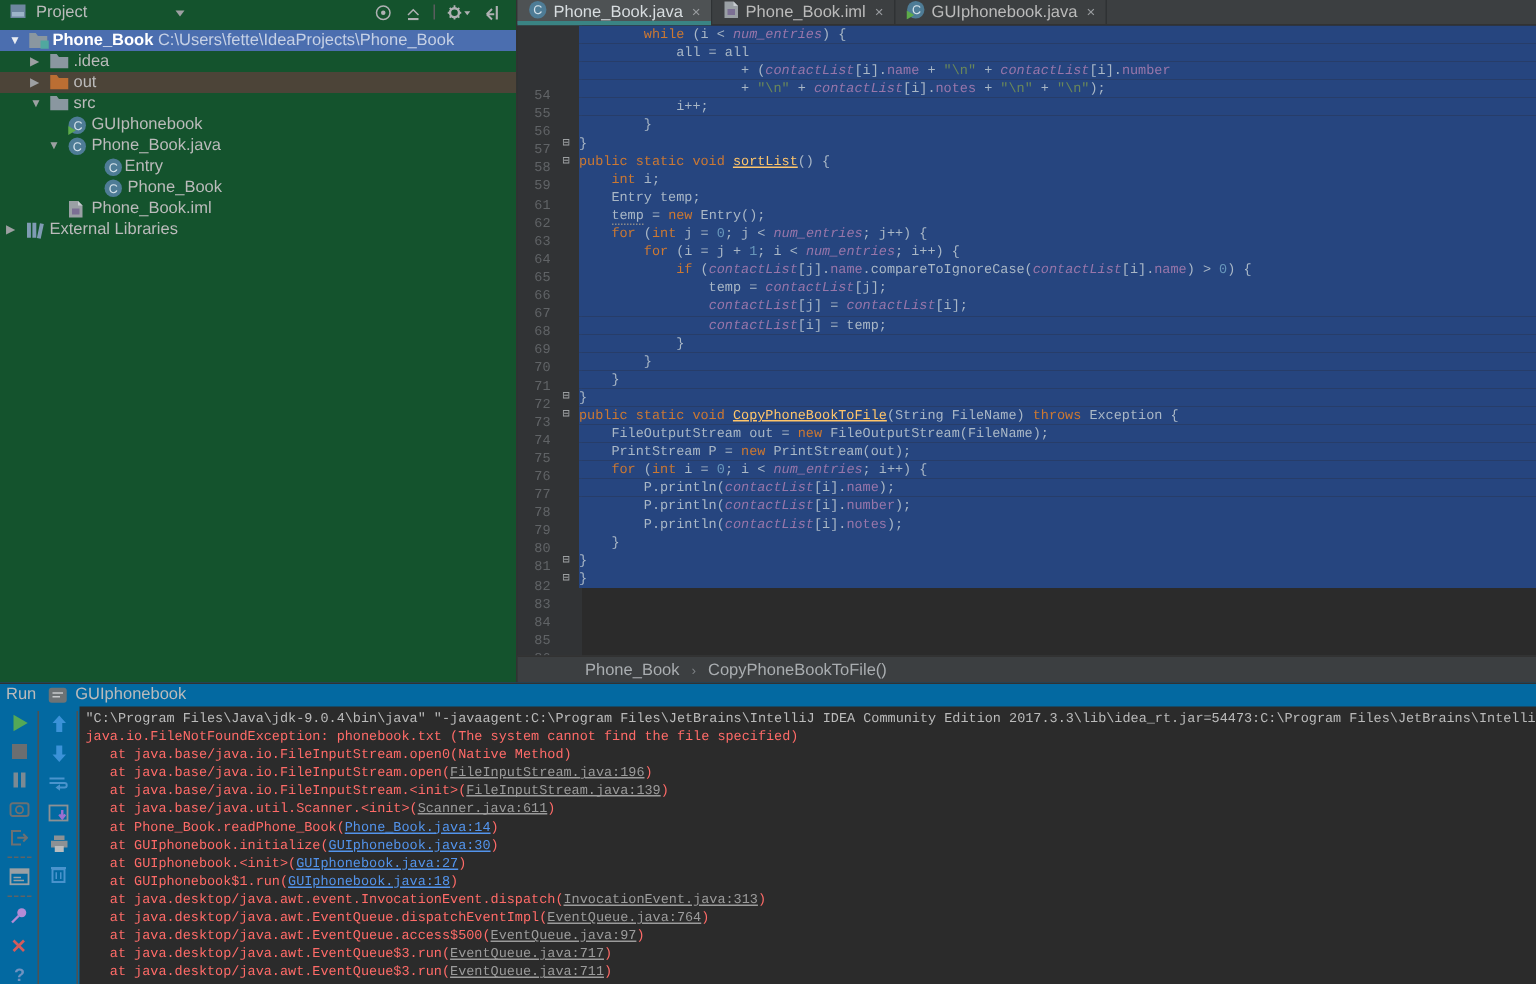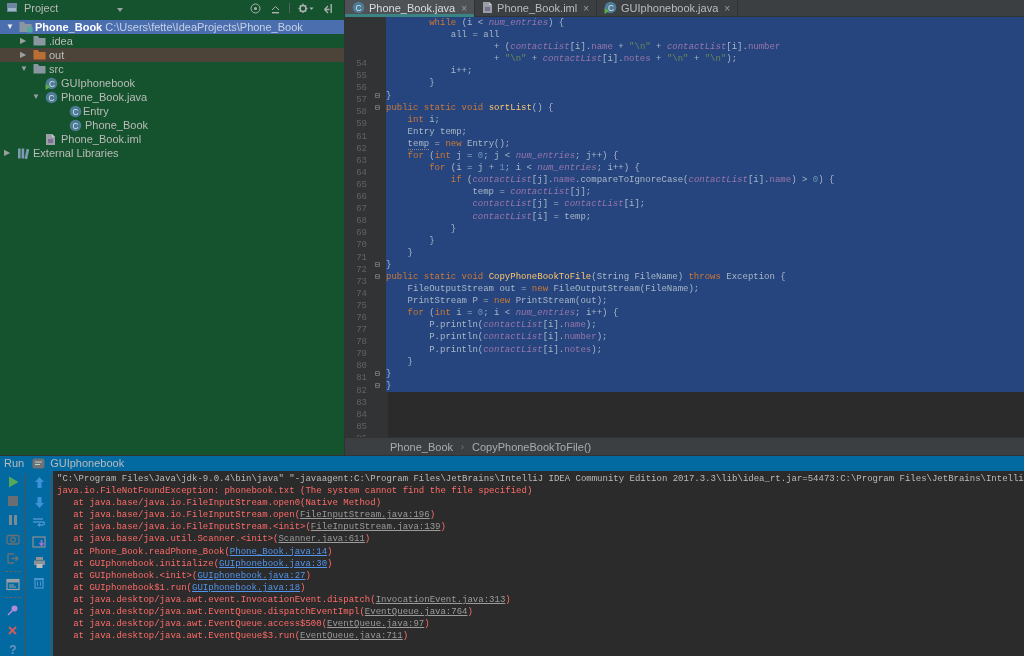--- a/index.html
+++ b/index.html
@@ -33,21 +33,21 @@
   .tab.active { background:#4e5254; color:#d8dde0; }
   .tab.active::after { content:""; position:absolute; left:0; right:0; bottom:-1px; height:3px; background:#3a8484; }
   .tab-close { color:#9a9da0; font-size:10px; margin-left:2px; }
   #code-viewport { position:absolute; left:0; top:17px; width:679px; height:420px; overflow:hidden;
       background:linear-gradient(to right, #313335 0px, #313335 43px, #2b2b2b 43px); }
   .cl { display:flex; height:12.1px; line-height:12.1px; font-family:"Liberation Mono", monospace; font-size:9px; }
   .cl-num { width:24px; text-align:right; color:#606366; flex:none; padding-right:2px;margin-top:41px; }
   .cl-fold { width:17px; flex:none; text-align:center; color:#9da0a2; font-size:8px; line-height:12px; }
   .cl-code { flex:1; white-space:pre; color:#a9b7c6; }
   .cl-code.sel { background:#26457f; }
-  .tk { color:#cc7832; } .tm { color:#ffc66b; } .ts { color:#6a8759; }
+  .tk { color:#cc7832; } .tm { color:#ffc66b;text-decoration:underline; } .ts { color:#6a8759; }
   .tn { color:#6897bb; } .tf { color:#9876aa; } .tsf { color:#9876aa; font-style:italic; }
   .tu { border-bottom:1px dotted #8a8a8a; }
   #breadcrumbs { position:absolute; left:0; bottom:0; width:100%; height:18px; background:#3c3f41; border-top:1px solid #323232;
       display:flex; align-items:center; gap:8px; padding-left:45px; font-size:11px; color:#a9adb0; }
   .crumb-sep { color:#7d8184; font-size:9px; }
 
   
   #run-panel { position:absolute; left:0; top:455px; width:1024px; height:201px; background:#0369a1; border-top:1px solid #323232; }
   #run-header { position:absolute; left:0; top:0; width:100%; height:14px; display:flex; align-items:center; font-size:11px; }
   #run-label { padding:0 6px 0 4px; color:#bbbbbb; }
@@ -499,17 +499,18 @@
         <div class="con-line"><span class="ce">   at java.base/java.io.FileInputStream.open(</span><span class="cgl">FileInputStream.java:196</span><span class="ce">)</span></div>
         <div class="con-line"><span class="ce">   at java.base/java.io.FileInputStream.&lt;init&gt;(</span><span class="cgl">FileInputStream.java:139</span><span class="ce">)</span></div>
         <div class="con-line"><span class="ce">   at java.base/java.util.Scanner.&lt;init&gt;(</span><span class="cgl">Scanner.java:611</span><span class="ce">)</span></div>
         <div class="con-line"><span class="ce">   at Phone_Book.readPhone_Book(</span><span class="clk">Phone_Book.java:14</span><span class="ce">)</span></div>
         <div class="con-line"><span class="ce">   at GUIphonebook.initialize(</span><span class="clk">GUIphonebook.java:30</span><span class="ce">)</span></div>
         <div class="con-line"><span class="ce">   at GUIphonebook.&lt;init&gt;(</span><span class="clk">GUIphonebook.java:27</span><span class="ce">)</span></div>
         <div class="con-line"><span class="ce">   at GUIphonebook$1.run(</span><span class="clk">GUIphonebook.java:18</span><span class="ce">)</span></div>
         <div class="con-line"><span class="ce">   at java.desktop/java.awt.event.InvocationEvent.dispatch(</span><span class="cgl">InvocationEvent.java:313</span><span class="ce">)</span></div>
         <div class="con-line"><span class="ce">   at java.desktop/java.awt.EventQueue.dispatchEventImpl(</span><span class="cgl">EventQueue.java:764</span><span class="ce">)</span></div>
         <div class="con-line"><span class="ce">   at java.desktop/java.awt.EventQueue.access$500(</span><span class="cgl">EventQueue.java:97</span><span class="ce">)</span></div>
+        <div class="con-line"><span class="ce">   at java.desktop/java.awt.EventQueue$3.run(</span><span class="cgl">EventQueue.java:717</span><span class="ce">)</span></div>
         <div class="con-line"><span class="ce">   at java.desktop/java.awt.EventQueue$3.run(</span><span class="cgl">EventQueue.java:711</span><span class="ce">)</span></div>
       </div>
   </div>
 
 </div>
 
 </body></html>

